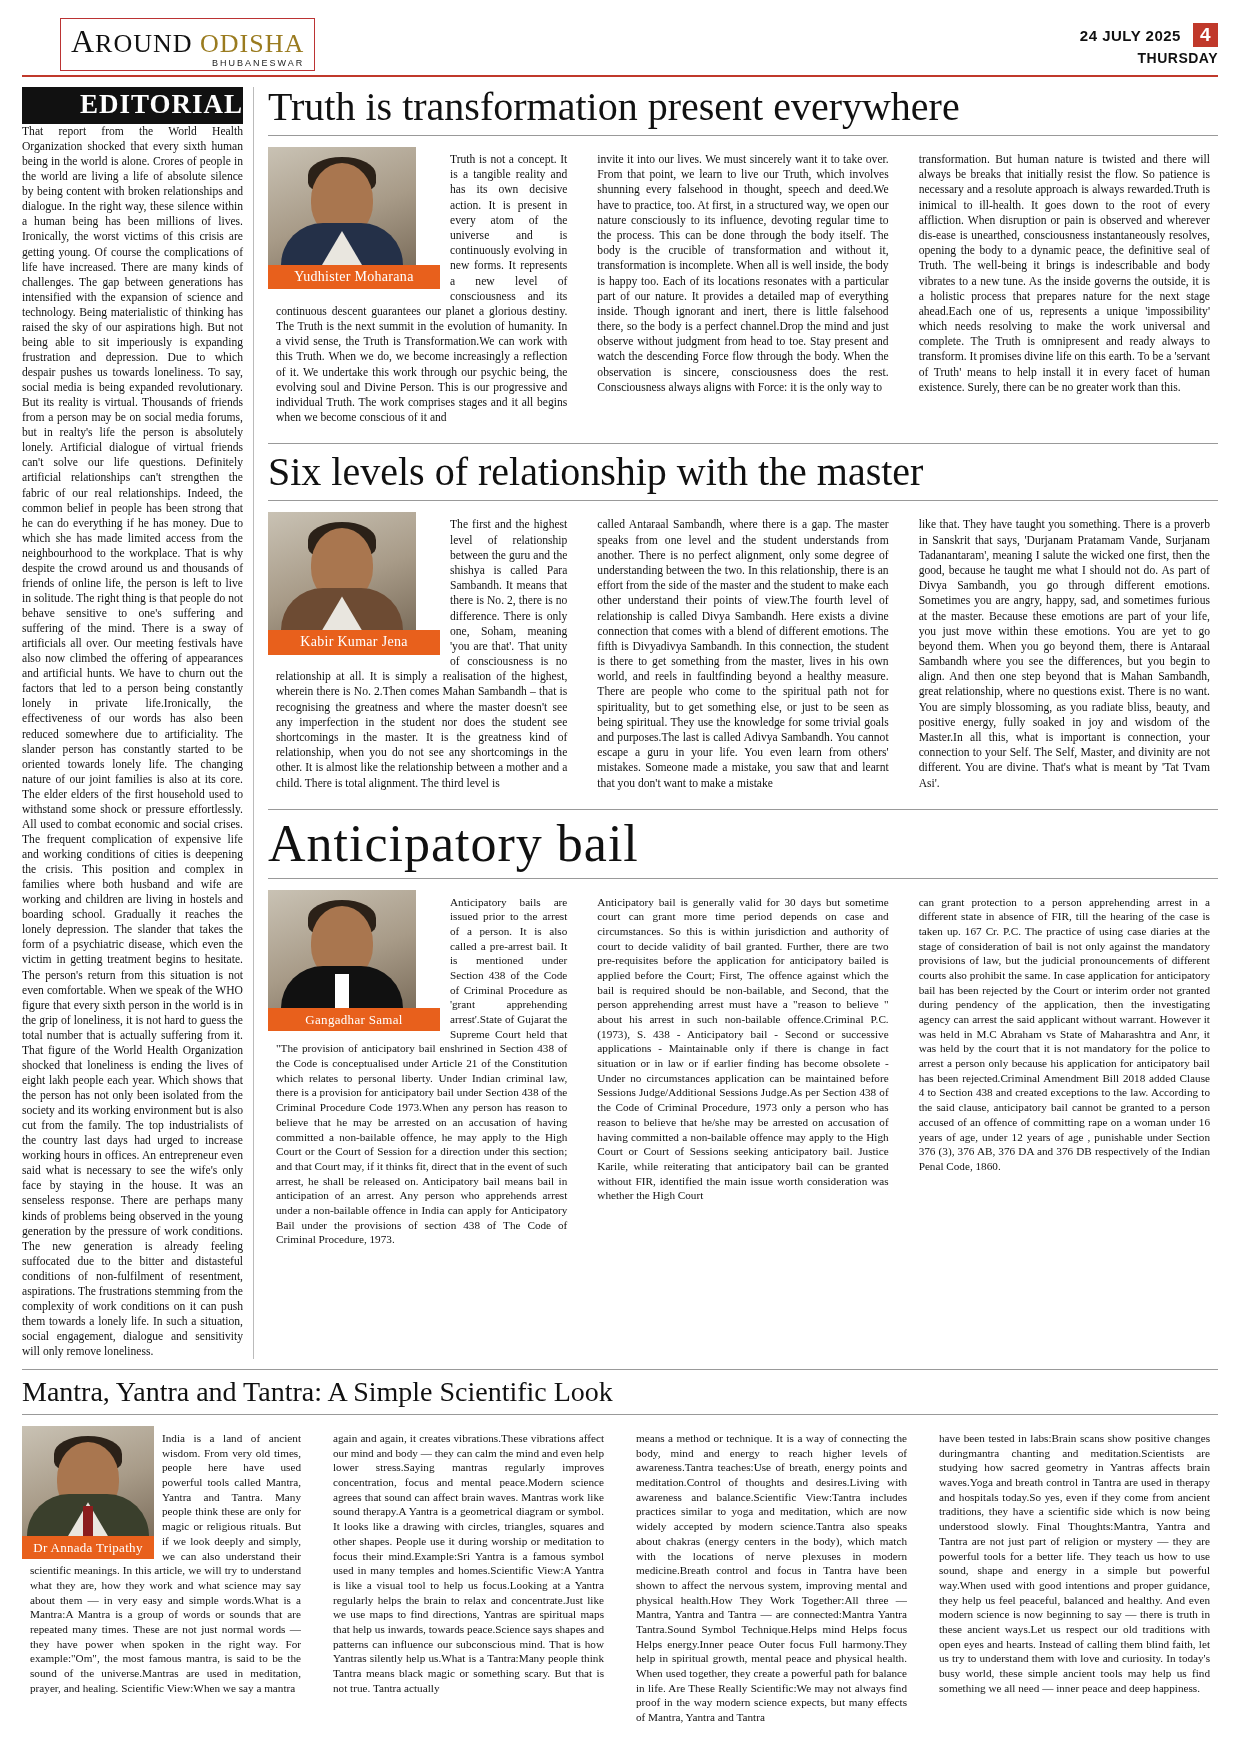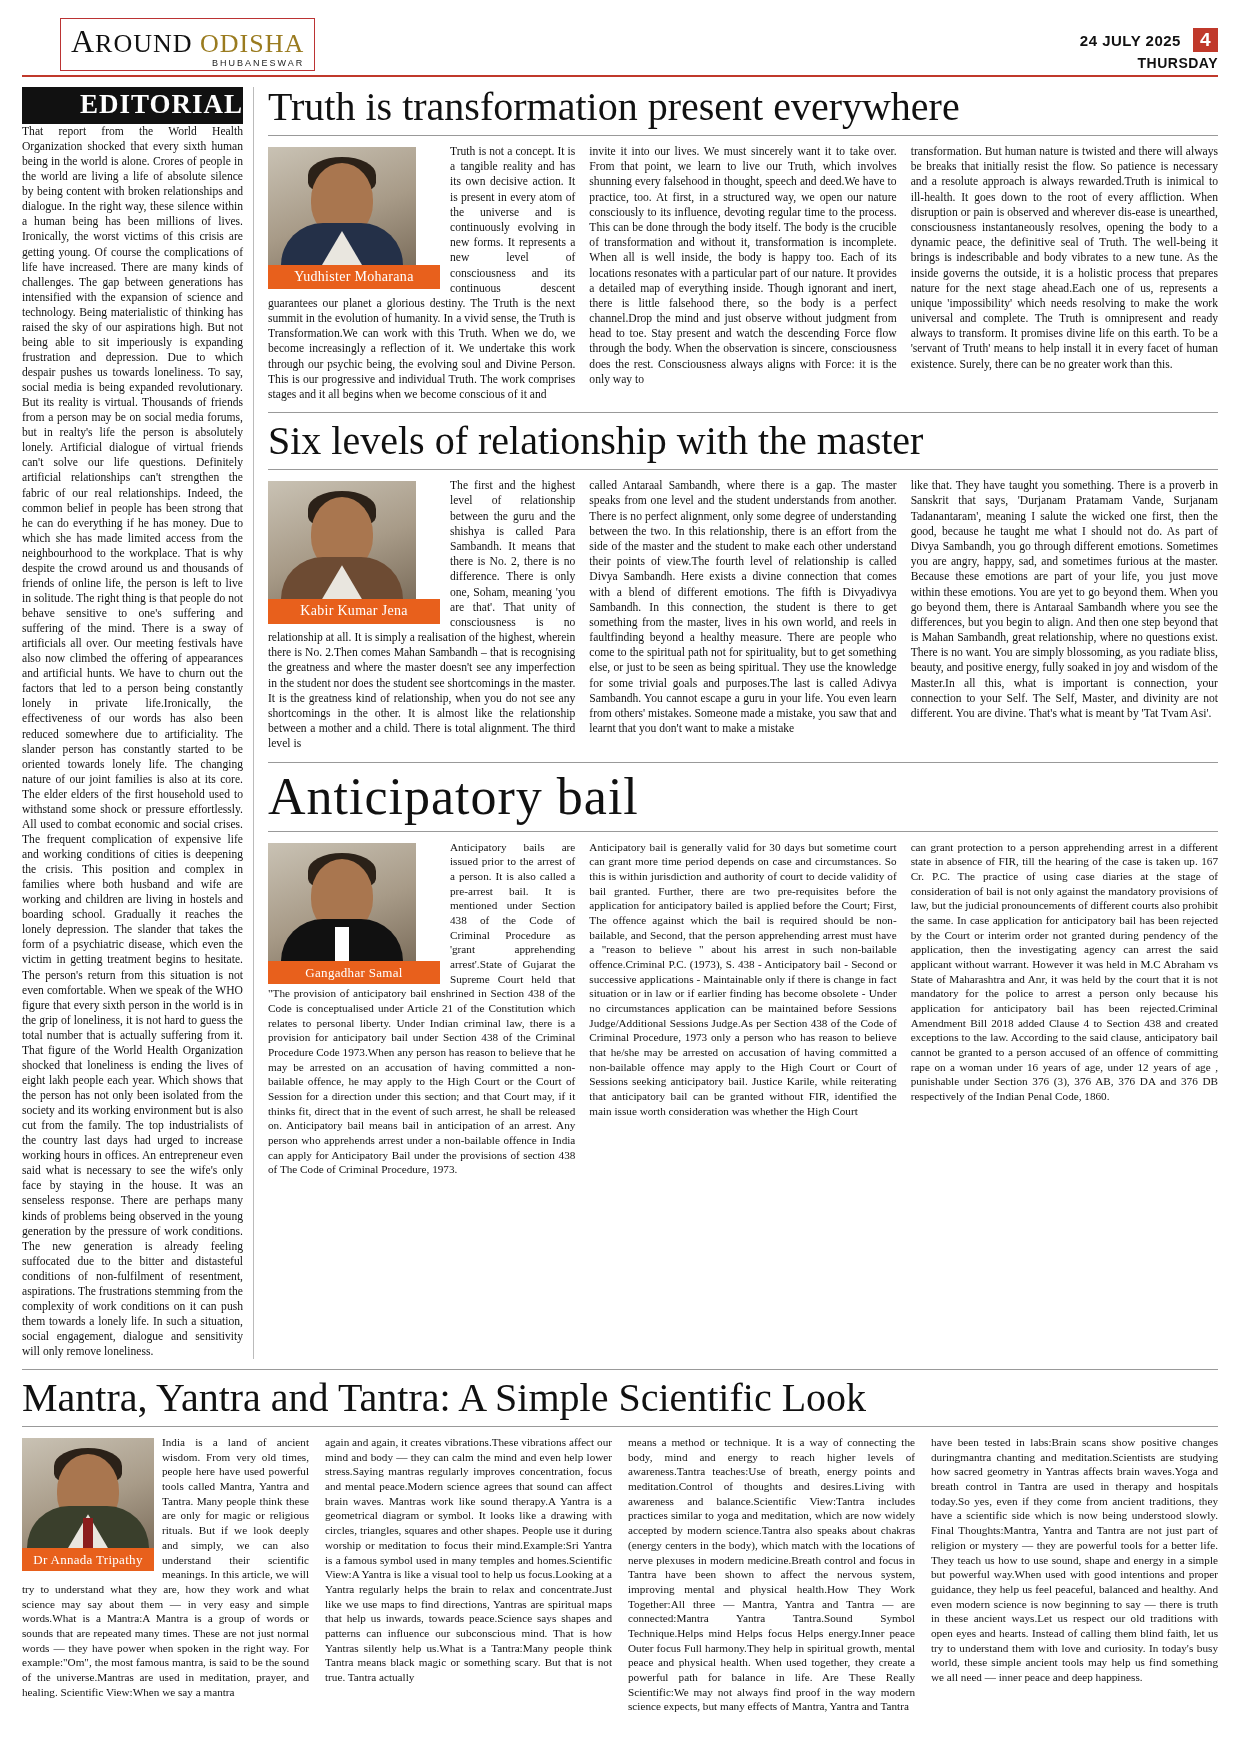--- a/index.html
+++ b/index.html
@@ -6,21 +6,21 @@
   html, body { margin:0; padding:0; }
   body {
     width:1240px;
     background:#ffffff;
     font-family:"Liberation Serif", serif;
     color:#111;
   }
   .page { width:1240px; min-height:1755px; padding:18px 22px 10px 22px; position:relative; }
 
   
-  .masthead { display:flex; align-items:flex-end; justify-content:space-between; border-bottom:2px solid #c0392b; padding-bottom:4px;padding-left:38px; }
+  .masthead { display:flex; align-items:center; justify-content:space-between; border-bottom:2px solid #c0392b; padding-bottom:4px;padding-left:38px; }
   .logo-box { border:1.5px solid #b33; padding:4px 10px 2px 10px; display:inline-block; }
   .logo-main { font-family:"Liberation Serif", serif; font-size:26px; letter-spacing:1px; color:#111; }
   .logo-main .around { font-weight:normal; }
   .logo-main .odisha { color:#9a7b1f; }
   .logo-sub { text-align:right; font-family:"Liberation Sans", sans-serif; font-size:9px; letter-spacing:2px; color:#222; margin-top:-2px; }
   .mast-right { text-align:right; font-family:"Liberation Sans", sans-serif; }
   .mast-date { font-size:15px; font-weight:bold; letter-spacing:0.5px; display:flex; align-items:center; gap:12px; justify-content:flex-end; }
   .page-num { background:#c0392b; color:#fff; font-size:19px; font-weight:bold; padding:0 7px; line-height:24px; display:inline-block; }
   .mast-day { font-size:14px; font-weight:bold; margin-top:3px; letter-spacing:0.5px; }
 
@@ -32,26 +32,26 @@
   .editorial-head { background:#111; color:#fff; text-align:right; font-family:"Liberation Serif", serif; font-weight:bold; font-size:27px; letter-spacing:1px; padding:2px 0 4px 0; }
   .editorial-title { font-size:19.5px; line-height:1.25; margin:6px 0 6px 0; text-align:justify; }
   .editorial-body { font-size:11.6px; line-height:1.30; text-align:justify; hyphens:auto; }
   .editorial-body p { margin:0; text-indent:0; }
 
   
   .art-title { font-family:"Liberation Serif", serif; font-weight:normal; line-height:1; margin:0 0 6px 0; }
   .t1 { font-size:40px; }
   .t2 { font-size:40px; }
   .t3 { font-size:52px; text-align:left; letter-spacing:1px; }
-  .t4 { font-size:40px; }
+  .t4 { font-size:28px; }
   .hr-rule { border-top:1px solid #999; margin:8px 0 8px 0; }
 
   .cols3 { display:flex; gap:14px; }
   .col { flex:1 1 0; font-size:11.6px; line-height:1.31; text-align:justify; }
-  .col p { margin:0; }
+  .col p { margin:8px; }
 
   .photo-wrap { float:left; width:172px; margin:3px 10px 2px 0; }
   .photo { width:148px; height:118px; position:relative; overflow:hidden; background:#8a7a68; }
   .photo .sky { position:absolute; inset:0; background:linear-gradient(160deg,#c9c2b4 0%, #a89b88 55%, #7d6f5d 100%); }
   .photo .head { position:absolute; left:50%; top:16px; width:62px; height:74px; margin-left:-31px; border-radius:50% 50% 46% 46%; background:#a9764f; }
   .photo .hair { position:absolute; left:50%; top:10px; width:68px; height:36px; margin-left:-34px; border-radius:50% 50% 30% 30%; background:#2b2118; }
   .photo .body { position:absolute; left:50%; bottom:0; width:122px; height:42px; margin-left:-61px; border-radius:42px 42px 0 0; background:#243048; }
   .photo .shirt { position:absolute; left:50%; bottom:0; width:40px; height:34px; margin-left:-20px; background:#e9e6df; clip-path:polygon(50% 0,100% 100%,0 100%); }
   .photo.p2 .body { background:#6d4b33; }
   .photo.p3 .body { background:#111; }

